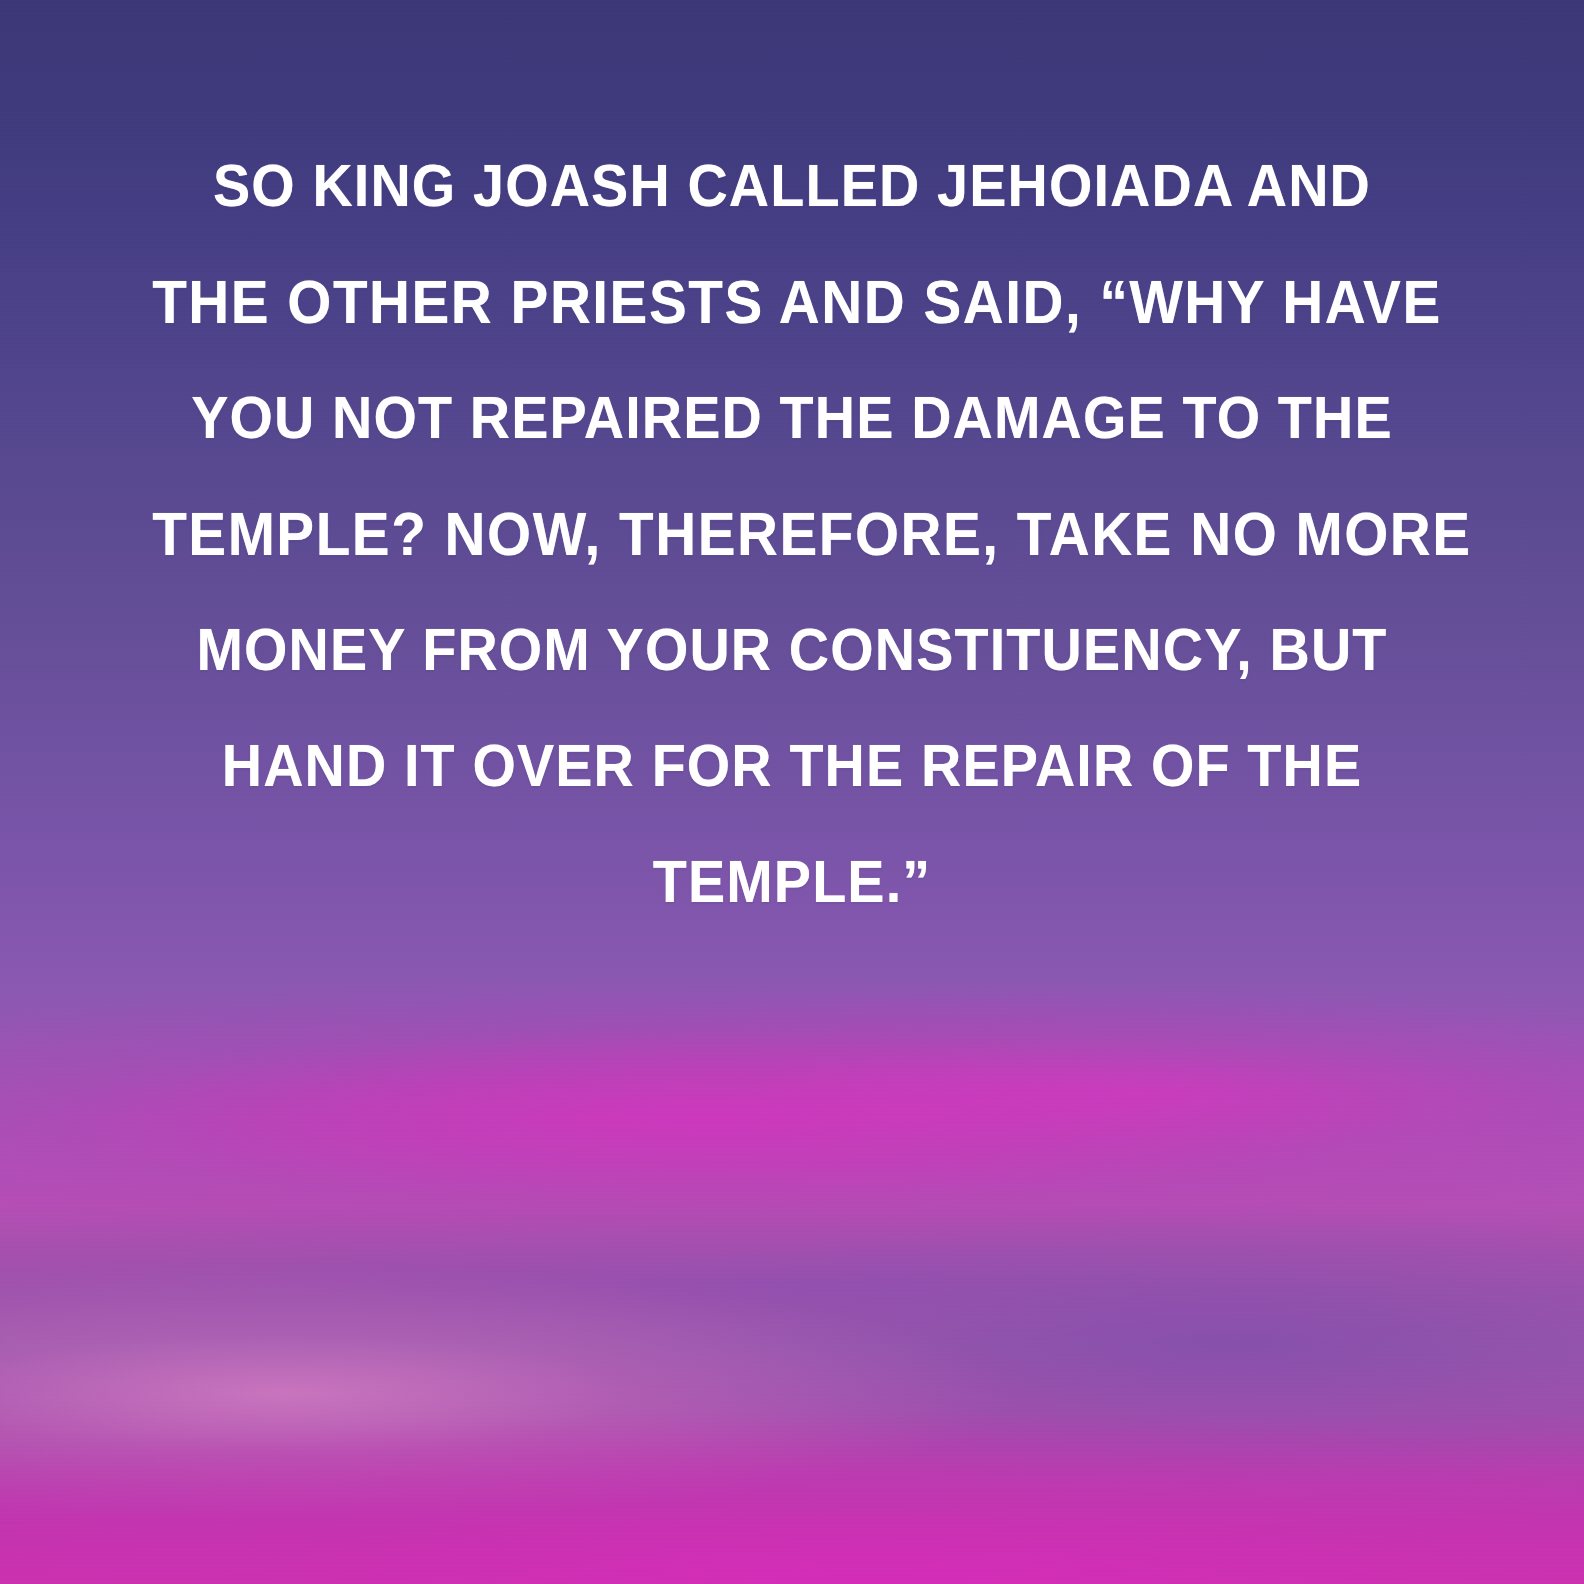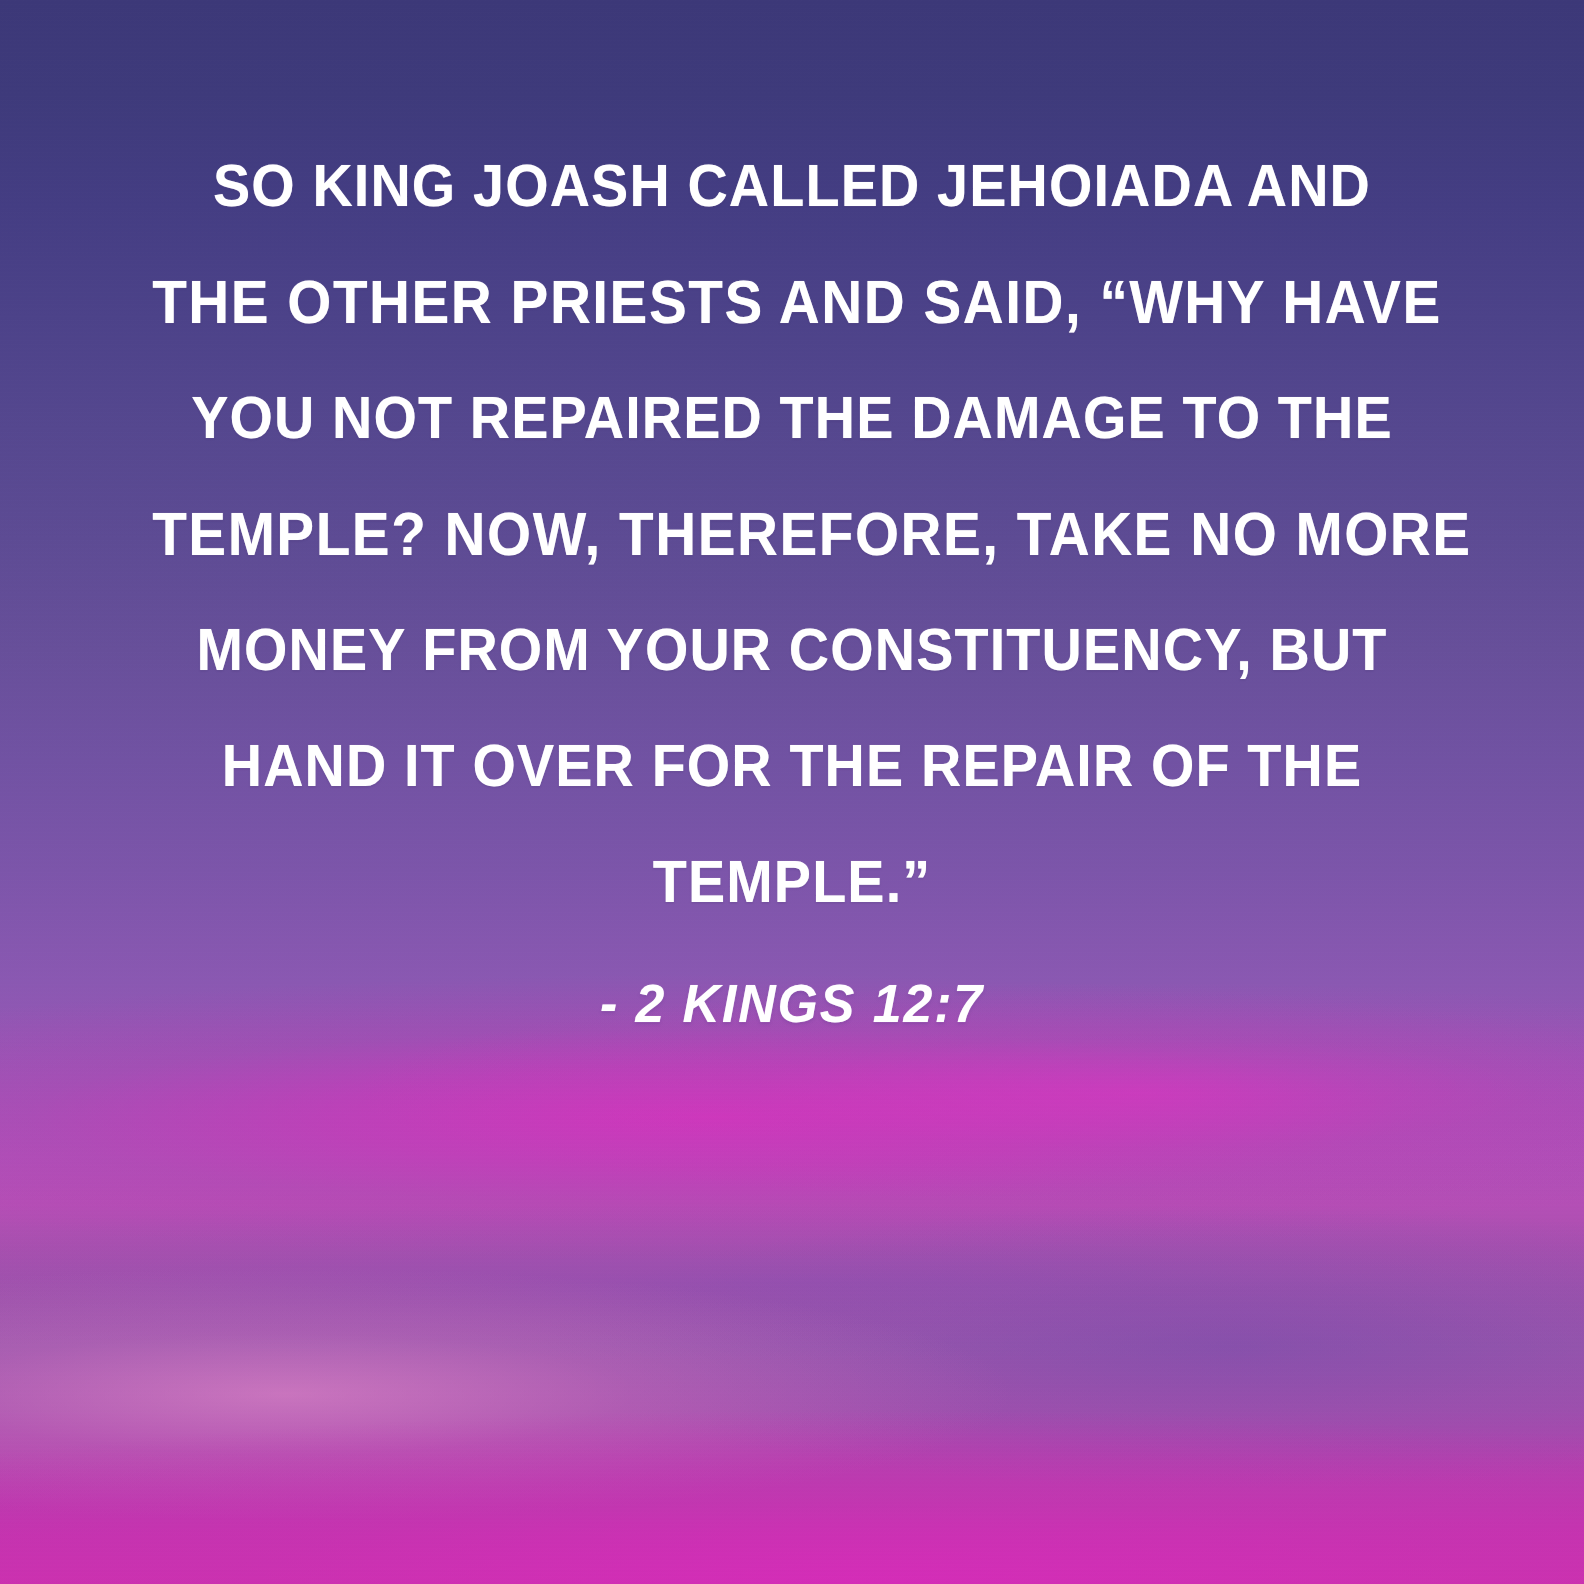--- a/index.html
+++ b/index.html
@@ -184,18 +184,15 @@
     <div id="verse-block">
       <span class="verse-line">SO KING JOASH CALLED JEHOIADA AND</span>
       <span class="verse-line wide">THE OTHER PRIESTS AND SAID, “WHY HAVE</span>
       <span class="verse-line">YOU NOT REPAIRED THE DAMAGE TO THE</span>
       <span class="verse-line wide">TEMPLE? NOW, THEREFORE, TAKE NO MORE</span>
       <span class="verse-line">MONEY FROM YOUR CONSTITUENCY, BUT</span>
       <span class="verse-line">HAND IT OVER FOR THE REPAIR OF THE</span>
       <span class="verse-line last">TEMPLE.”</span>
     </div>
 
-    <div id="attribution">
-      <span class="attr-text">- 2 KINGS 12:7</span>
-    </div>
 
   </div>
 </div>
 
 </body></html>

